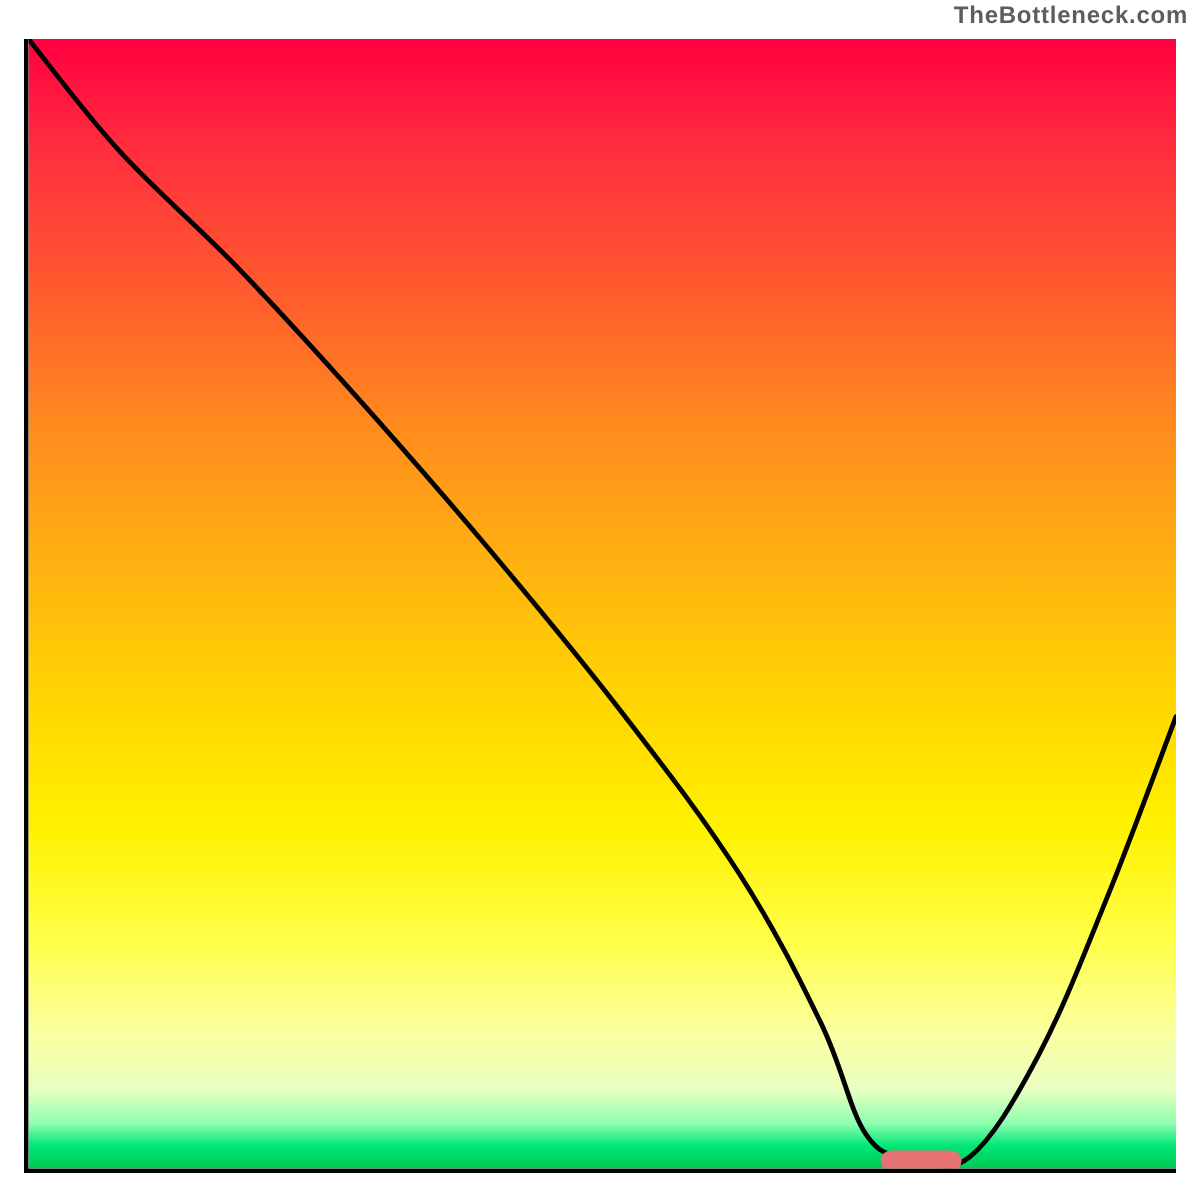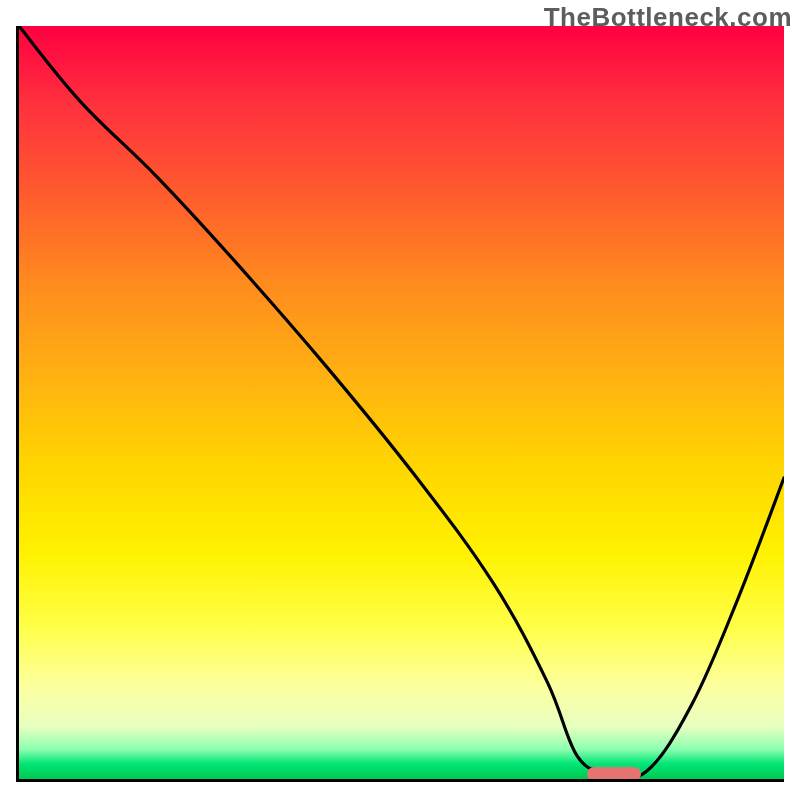--- a/index.html
+++ b/index.html
@@ -12,21 +12,21 @@
   }
   .container {
     position: relative;
     width: 800px;
     height: 800px;
   }
   .attribution {
     position: absolute;
     top: 2px;
     right: 8px;
-    font-size: 26px;
+    font-size: 16px;
     font-weight: bold;
     color: #5d5d5d;
     letter-spacing: 0.5px;
   }
   .plot-frame {
     position: absolute;
     left: 16px;
     top: 26px;
     width: 768px;
     height: 756px;

